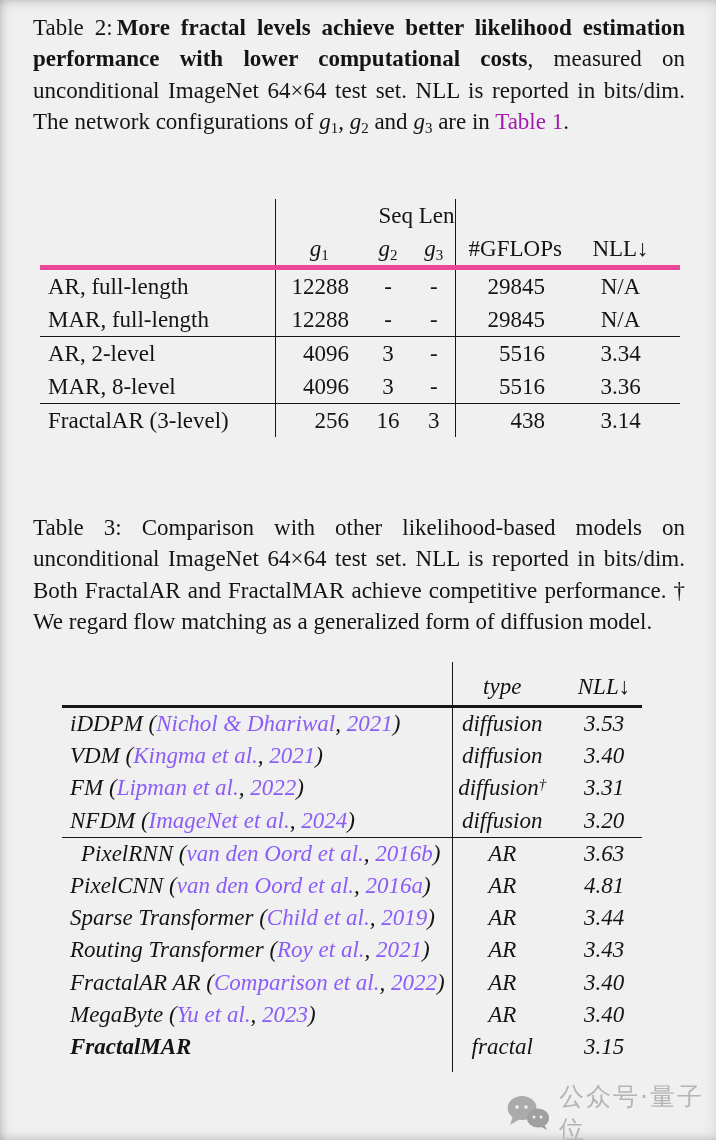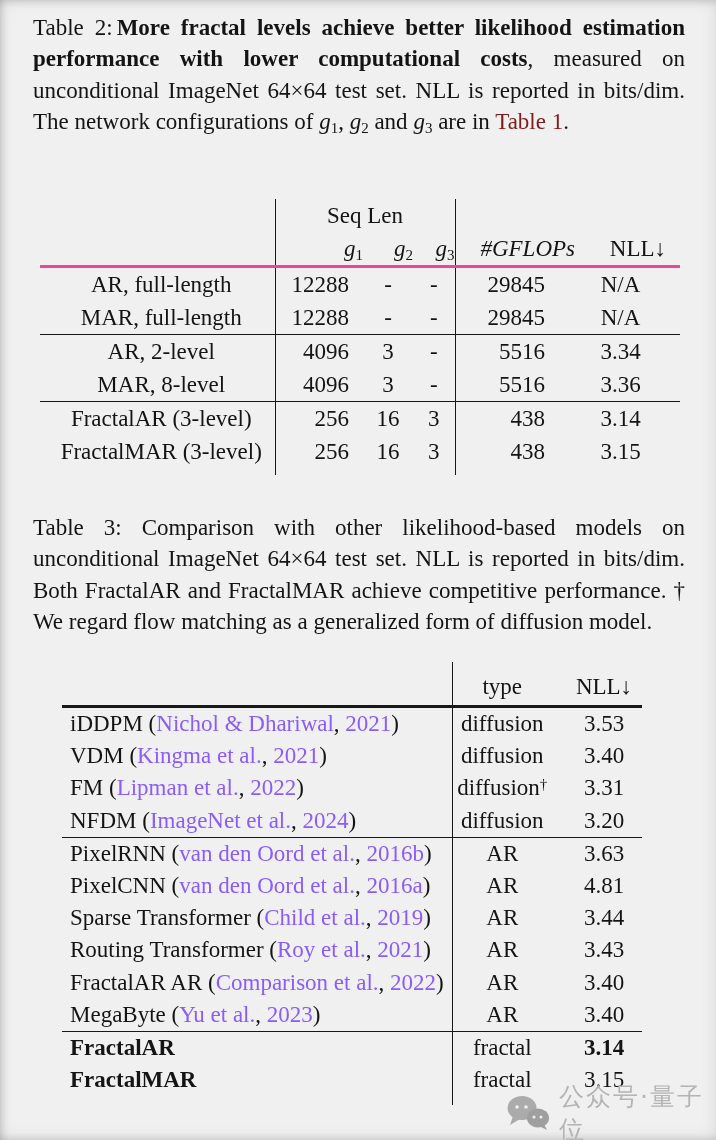--- a/index.html
+++ b/index.html
@@ -23,49 +23,49 @@
     position:absolute;left:33px;width:652px;
     font-size:23px;line-height:31.4px;
     text-align:justify;margin:0;
   }
   #cap2{top:12px;}
   #cap3{top:512px;}
   .b{font-weight:bold;margin-left:4px;}
   .mi{font-style:italic;}
   sub{font-size:15px;vertical-align:-4px;line-height:0;}
   sup{font-size:15px;vertical-align:6px;line-height:0;}
-  .red{color:#7f1d1d;}
+  .red{color:#a21caf;}
   .blue{color:#8b5cf6;}
   a.link{text-decoration:none;cursor:pointer;}
 
   table{border-collapse:collapse;table-layout:fixed;position:absolute;}
   td{padding:0;font-size:23px;white-space:nowrap;overflow:visible;}
 
   
   #t2{left:40px;top:199px;width:640px;}
   #t2 td{height:33px;}
   #t2 .vr{border-right:1.6px solid #171717;}
-  #t2 tr.rule-thick td{border-bottom:3px solid #ec4899;text-align:right;}
+  #t2 tr.rule-thick td{border-bottom:5px solid #ec4899;}
   #t2 tr.group-top td{border-top:1.6px solid #171717;}
-  #t2 td.c-label{text-align:center;padding-left:8px;margin-top:44px;}
-  #t2 td.h-seq{text-align:center;}
+  #t2 td.c-label{text-align:left;padding-left:8px;margin-top:44px;}
+  #t2 td.h-seq{text-align:right;}
   #t2 td.h-g{text-align:center;}
   #t2 td.d-g1{text-align:right;padding-right:14px;}
   #t2 td.d-g2,#t2 td.d-g3{text-align:center;}
-  #t2 td.h-gf{text-align:center;font-style:italic;}
+  #t2 td.h-gf{text-align:center;}
   #t2 td.d-gf{text-align:right;padding-right:30px;}
   #t2 td.c-nll{text-align:center;padding-right:14px;}
   #t2 tr.last td{padding-bottom:7px;}
 
   
   #t3{left:62px;top:662px;width:580px;}
-  #t3 td{height:32.2px;}
+  #t3 td{height:32.2px;font-style:italic;}
   #t3 .vr{border-right:1.6px solid #171717;}
   #t3 tr.head td{height:38px;vertical-align:bottom;padding-bottom:5px;border-bottom:3px solid #171717;}
-  #t3 tr.group-top td{border-top:1.6px solid #171717;}
+  #t3 tr.group-top td{border-top:1.6px solid #171717;text-align:center;}
   #t3 td.c-name{text-align:left;padding-left:8px;}
   #t3 td.c-type{text-align:center;}
   #t3 td.c-nll{text-align:center;padding-left:14px;}
   #t3 tr.last td{padding-bottom:9px;}
   #t3 .bold{font-weight:bold;}
 
   
   .watermark{
     position:absolute;left:506px;top:1080px;z-index:10;
     display:flex;align-items:center;gap:9px;
@@ -136,28 +136,20 @@
     <td class="c-nll">3.36</td>
   </tr>
   <tr class="group-top">
     <td class="c-label vr">FractalAR (3-level)</td>
     <td class="d-g1">256</td>
     <td class="d-g2">16</td>
     <td class="d-g3 vr">3</td>
     <td class="d-gf">438</td>
     <td class="c-nll">3.14</td>
   </tr>
-  <tr class="last">
-    <td class="c-label vr">FractalMAR (3-level)</td>
-    <td class="d-g1">256</td>
-    <td class="d-g2">16</td>
-    <td class="d-g3 vr">3</td>
-    <td class="d-gf">438</td>
-    <td class="c-nll">3.15</td>
-  </tr>
 </tbody>
   </table>
 
 <p class="caption" id="cap3"><span>Table 3:</span>
 <span>Comparison with other likelihood-based models on unconditional ImageNet 64×64 test set. NLL is reported in bits/dim. Both FractalAR and FractalMAR achieve competitive performance. † We regard flow matching as a generalized form of diffusion model.</span></p>
 
 <table id="t3">
   <colgroup>
       <col style="width:390px">
       <col style="width:100px">
@@ -211,25 +203,20 @@
   </tr>
   <tr>
     <td class="c-name vr"><span>FractalAR AR</span><span> (</span><a class="blue link">Comparison et al.</a><span>, </span><a class="blue link">2022</a><span>)</span></td>
     <td class="c-type"><span>AR</span><sup></sup></td>
     <td class="c-nll">3.40</td>
   </tr>
   <tr>
     <td class="c-name vr"><span>MegaByte</span><span> (</span><a class="blue link">Yu et al.</a><span>, </span><a class="blue link">2023</a><span>)</span></td>
     <td class="c-type"><span>AR</span><sup></sup></td>
     <td class="c-nll">3.40</td>
-  </tr>
-  <tr class="group-top">
-    <td class="c-name vr bold">FractalAR</td>
-    <td class="c-type">fractal</td>
-    <td class="c-nll bold">3.14</td>
   </tr>
   <tr class="last">
     <td class="c-name vr bold">FractalMAR</td>
     <td class="c-type">fractal</td>
     <td class="c-nll">3.15</td>
   </tr>
 </tbody>
   </table>
 
 <div class="watermark">

